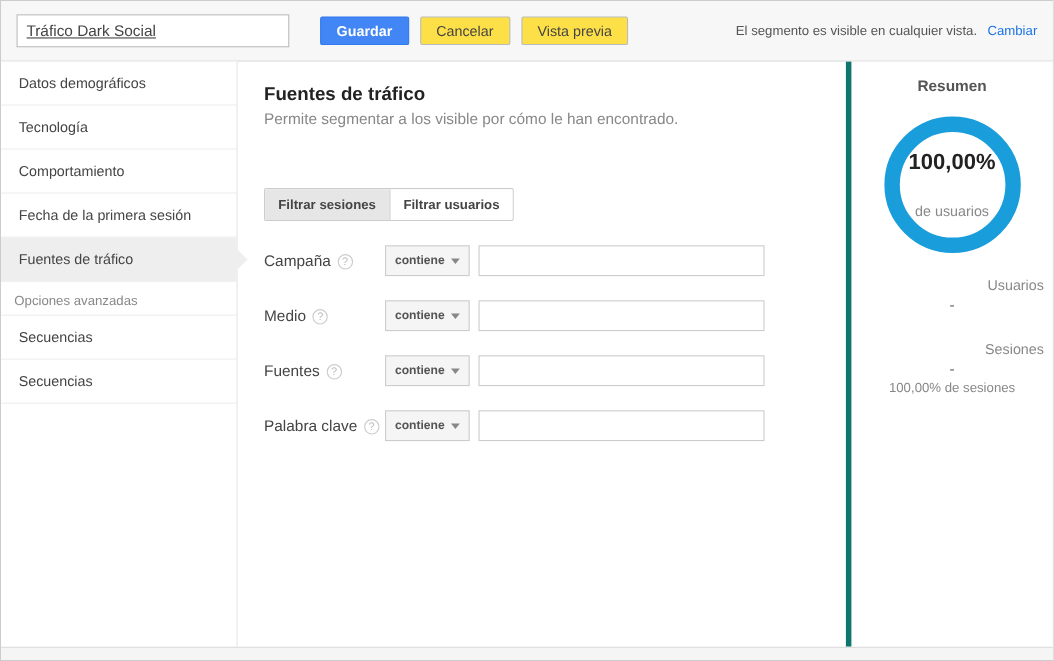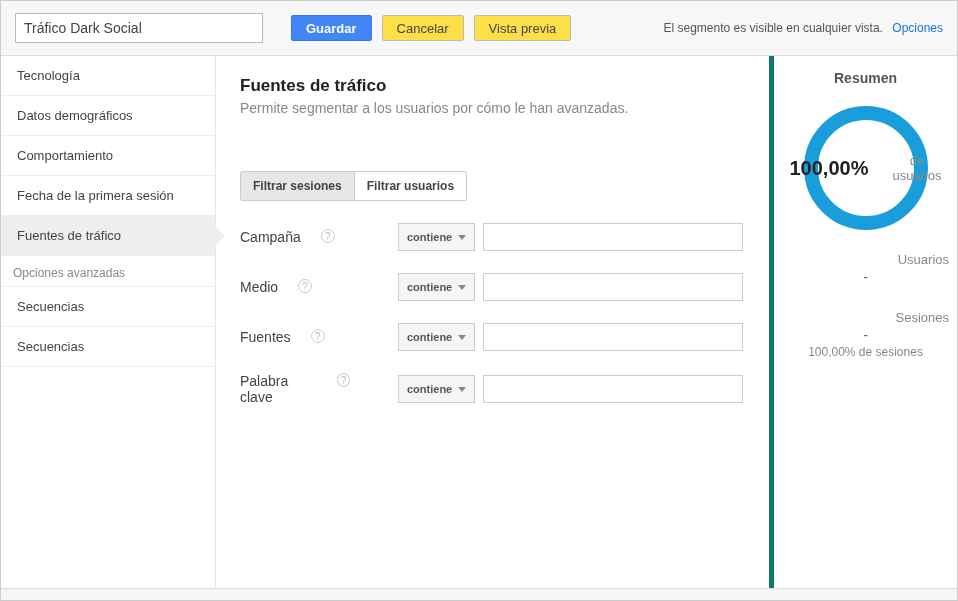--- a/index.html
+++ b/index.html
@@ -1,21 +1,21 @@
 <!DOCTYPE html>
 <html><head>
 <meta charset="utf-8">
 <style>
   * { box-sizing: border-box; margin: 0; padding: 0; }
   body { font-family: Arial, Helvetica, sans-serif; font-size: 13px; color: #333; background: #fff; }
   .app { width: 958px; height: 601px; border: 1px solid #ccc; display: flex; flex-direction: column; background: #fff; }
 
   
   .topbar { display: flex; align-items: center; padding: 12px 14px; border-bottom: 1px solid #ddd; background: #f7f7f7; gap: 10px; }
-  .name-input { width: 248px; height: 30px; padding: 4px 8px; border: 1px solid #bbb; font-size: 14px; color: #444; }
+  .name-input { width: 248px; height: 30px; padding: 4px 8px; border: 1px solid #bbb; font-size: 14px; color: #444; text-decoration: underline; }
   .btn { height: 26px; padding: 0 14px; border: 1px solid #bbb; background: #f5f5f5; color: #444; font-size: 13px; cursor: pointer; border-radius: 2px; }
   .btn-primary { background: #4285f4; border-color: #3079ed; color: #fff; font-weight: bold; margin-left: 18px; }
   .btn-secondary { background: #fde047; }
   .vis-text { margin-left: auto; font-size: 12px; color: #555; }
   .link { color: #1a73e8; cursor: pointer; margin-left: 6px; }
 
   
   .body { flex: 1; display: flex; min-height: 0; }
 
   
@@ -32,33 +32,33 @@
   .main { flex: 1; padding: 20px 24px; overflow: auto; }
   .main h2 { font-size: 17px; font-weight: bold; color: #222; margin-bottom: 4px; }
   .main .desc { font-size: 14px; color: #888; margin-bottom: 22px; }
 
   .toggle-group { display: inline-flex; border: 1px solid #ccc; border-radius: 2px; overflow: hidden; margin-bottom: 22px; margin-top: 33px; }
   .toggle-btn { padding: 7px 12px; font-size: 12px; color: #444; background: #fff; cursor: pointer; border: none; font-weight: bold; }
   .toggle-btn + .toggle-btn { border-left: 1px solid #ccc; }
   .toggle-btn.active { background: #e6e6e6; }
 
   .field-row { display: flex; align-items: center; margin-bottom: 22px; }
-  .field-label { width: 110px; font-size: 14px; color: #444; display: flex; align-items: flex-start; gap: 20px; }
+  .field-label { width: 110px; font-size: 14px; color: #444; display: flex; align-items: flex-end; gap: 6px; }
   .help-icon { width: 14px; height: 14px; border: 1px solid #ccc; border-radius: 50%; display: inline-flex; align-items: center; justify-content: center; font-size: 10px; color: #bbb; }
-  .op-select { display: flex; align-items: center; gap: 6px; height: 28px; padding: 0 8px; border: 1px solid #ccc; background: #f5f5f5; font-size: 11px; font-weight: bold; color: #555; cursor: pointer; margin-right: 8px; margin-left: 48px; }
+  .op-select { display: flex; align-items: center; gap: 6px; height: 28px; padding: 0 8px; border: 1px solid #ccc; background: #f5f5f5; font-size: 11px; font-weight: bold; color: #555; cursor: pointer; margin-right: 8px; }
   .caret { width: 0; height: 0; border-left: 4px solid transparent; border-right: 4px solid transparent; border-top: 5px solid #888; }
   .val-input { height: 28px; width: 260px; border: 1px solid #ccc; padding: 0 6px; }
 
   
   .summary { width: 188px; border-left: 5px solid #0f766e; background: #fff; display: flex; flex-direction: column; text-align: center; }
   .summary h3 { font-size: 14px; font-weight: bold; color: #555; padding: 14px 0 10px; border-bottom: 1px solid transparent;}
   .donut-wrap { display: flex; justify-content: center; padding: 6px 0 6px; }
   .donut { position: relative; width: 130px; height: 130px; }
   .donut svg { position: absolute; inset: 0; }
-  .donut .center { position: absolute; inset: 0; display: flex; flex-direction: row; align-items: center; justify-content: center; gap: 24px; }
+  .donut .center { position: absolute; inset: 0; display: flex; flex-direction: column; align-items: center; justify-content: center; gap: 24px; }
   .donut .pct { font-size: 20px; font-weight: bold; color: #222; }
   .donut .sub { font-size: 13px; color: #888; }
   .stat-block { padding: 12px 8px; border-top: 1px solid transparent; }
   .stat-label { font-size: 13px; color: #888; text-align: right; }
   .stat-val { font-size: 14px; color: #666; margin-top: 2px; }
   .stat-extra { font-size: 12px; color: #888; margin-top: 2px; }
   .no-filters { flex: 1; display: flex; align-items: center; justify-content: center; color: #aaa; font-size: 14px; font-weight: bold; border-top: 1px solid #eee; }
 
   .footer-bar { height: 12px; border-top: 1px solid #ddd; background: #f5f5f5; }
 </style>
@@ -67,40 +67,40 @@
 
 <div class="app">
 
   <div class="topbar">
     <input class="name-input" value="Tráfico Dark Social" style="">
     <button class="btn btn-primary">Guardar</button>
     <button class="btn btn-secondary">Cancelar</button>
     <button class="btn btn-secondary">Vista previa</button>
     <span class="vis-text">
       <span>El segmento es visible en cualquier vista.</span>
-      <span class="link">Opciones</span>
+      <span class="link">Cambiar</span>
     </span>
   </div>
 
   <div class="body">
 
     <div class="sidebar">
+      <div class="side-item">Datos demográficos</div>
       <div class="side-item">Tecnología</div>
-      <div class="side-item">Datos demográficos</div>
       <div class="side-item">Comportamiento</div>
       <div class="side-item">Fecha de la primera sesión</div>
       <div class="side-item active">Fuentes de tráfico</div>
       <div class="side-group">Opciones avanzadas</div>
       <div class="side-item">Secuencias</div>
       <div class="side-item">Secuencias</div>
     </div>
 
     <div class="main">
       <h2>Fuentes de tráfico</h2>
-      <div class="desc">Permite segmentar a los usuarios por cómo le han avanzadas.</div>
+      <div class="desc">Permite segmentar a los visible por cómo le han encontrado.</div>
 
       <div class="toggle-group">
         <button class="toggle-btn active">Filtrar sesiones</button>
         <button class="toggle-btn">Filtrar usuarios</button>
       </div>
 
       
       <div class="field-row">
         <div class="field-label">
           <span>Campaña</span>

